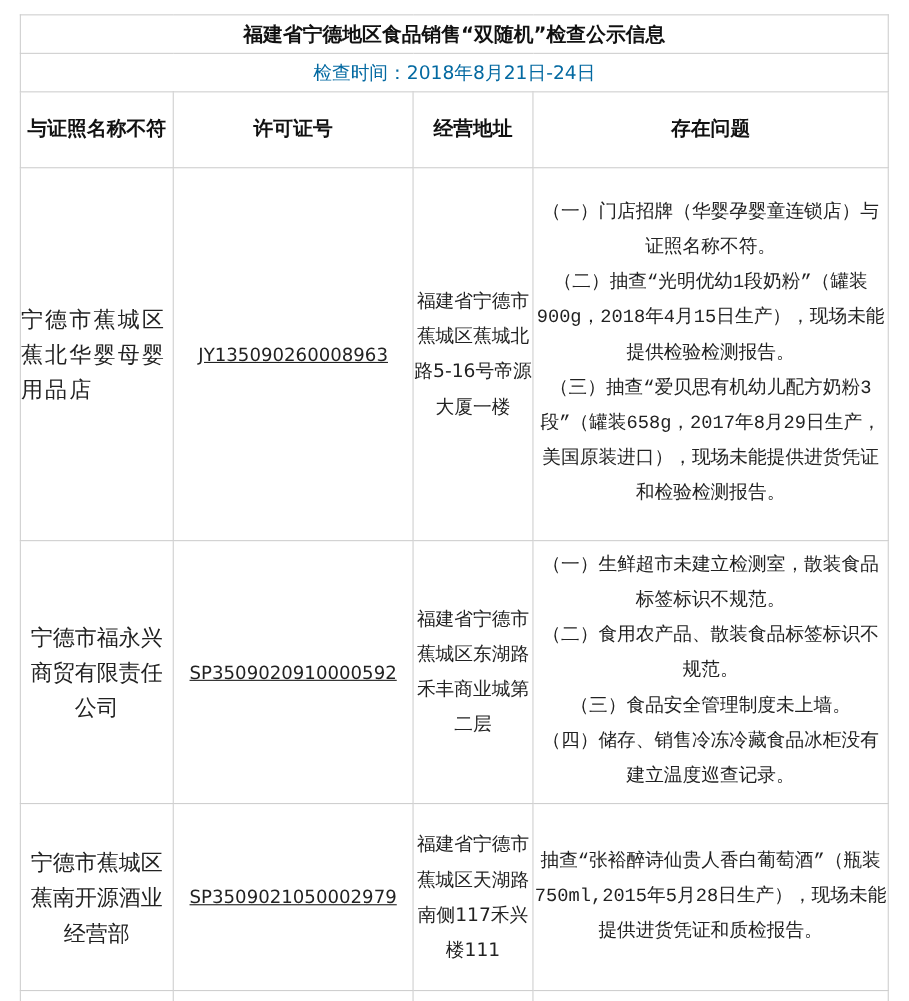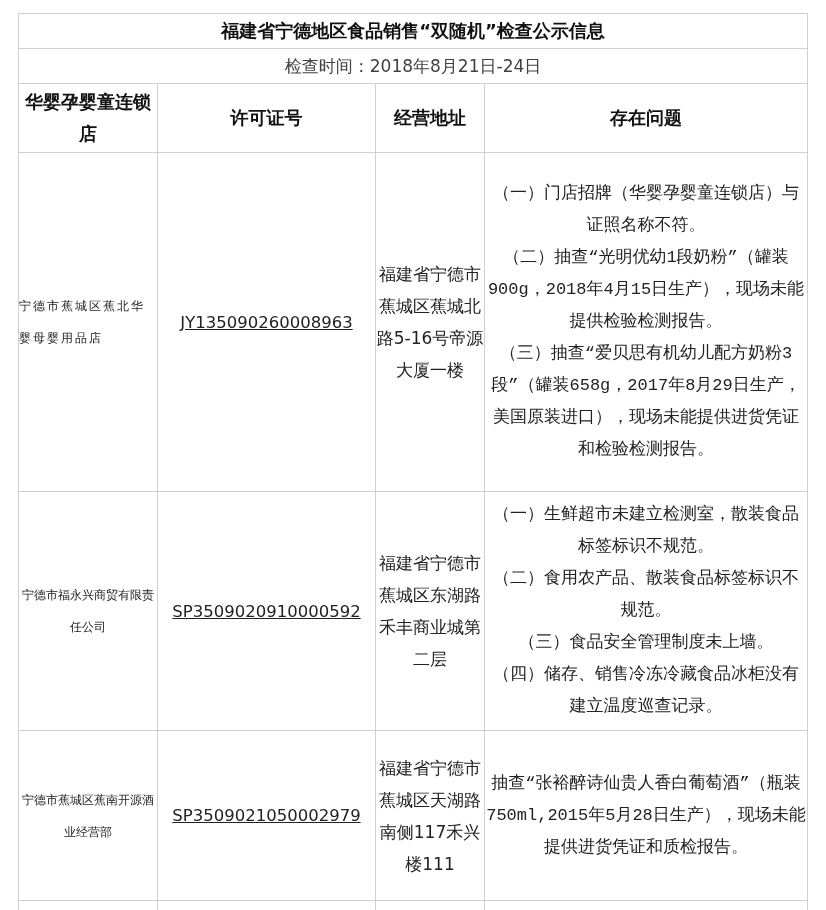--- a/index.html
+++ b/index.html
@@ -35,31 +35,31 @@
   }
   .title-cell {
     height: 34px;
     font-size: 18px;
     font-weight: bold;
     color: #111111;
   }
   .date-cell {
     height: 34px;
     font-size: 17px;
-    color: #404040;
+    color: #0369a1;
   }
   .head-row th {
     height: 68px;
     font-size: 18px;
     font-weight: bold;
     color: #111111;
     line-height: 32px;
   }
   .name-cell {
-    font-size: 12px;
+    font-size: 20px;
     line-height: 32px;
     padding: 0 1px;
   }
   .name-cell.left { text-align: left; letter-spacing: 2px; }
   .license-cell {
     font-size: 16.5px;
     white-space: nowrap;
     letter-spacing: 0px;
     text-decoration: underline;
   }
@@ -95,21 +95,21 @@
       <col style="width:323px">
     </colgroup>
     <tbody>
         <tr>
       <td colspan="4" class="title-cell">福建省宁德地区食品销售“双随机”检查公示信息</td>
     </tr>
     <tr>
       <td colspan="4" class="date-cell">检查时间：2018年8月21日-24日</td>
     </tr>
     <tr class="head-row">
-      <th>华婴孕婴童连锁店</th>
+      <th>与证照名称不符</th>
       <th>许可证号</th>
       <th>经营地址</th>
       <th>存在问题</th>
     </tr>
 
     <tr class="row1">
       <td class="name-cell left">宁德市蕉城区蕉北华婴母婴用品店</td>
       <td class="license-cell">JY135090260008963</td>
       <td class="addr-cell">福建省宁德市蕉城区蕉城北路5-16号帝源大厦一楼</td>
       <td class="issue-cell">

